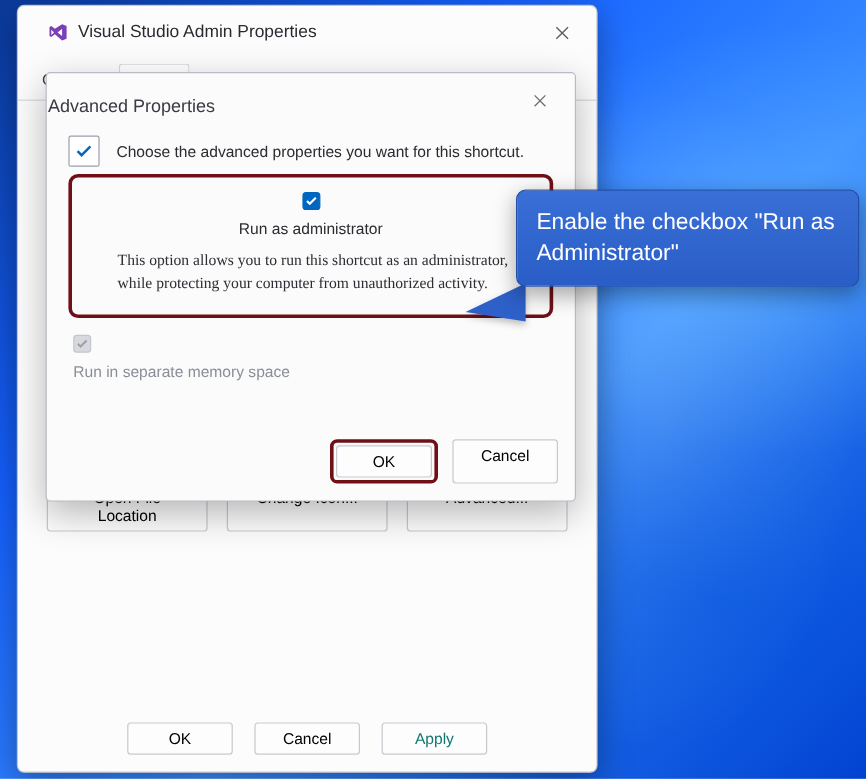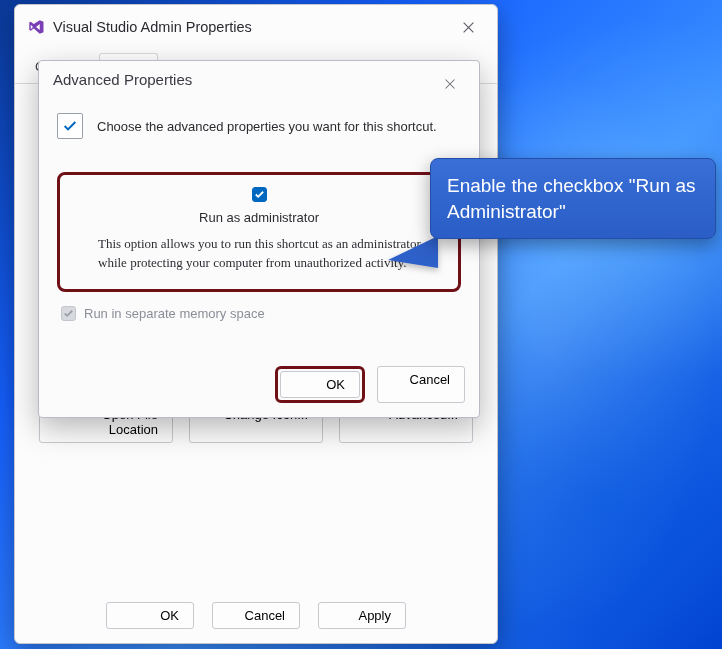--- a/index.html
+++ b/index.html
@@ -27,21 +27,21 @@
       width: 484px;
       height: 640px;
       background: #fcfcfd;
       border: 1px solid #c4c6cc;
       border-radius: 6px;
       box-shadow: 0 8px 28px rgba(0,0,0,0.35);
     }
     .parent-titlebar {
       display: flex;
       align-items: center;
-      padding: 8px 12px 6px 12px;
+      padding: 8px 12px 6px 24px;
       gap: 8px;
     }
     .vs-icon {
       width: 18px;
       height: 18px;
       display: inline-block;
     }
     .parent-title {
       flex: 1;
       font-size: 14.5px;
@@ -82,25 +82,25 @@
       justify-content: center;
       gap: 18px;
     }
     .btn {
       min-width: 88px;
       padding: 5px 14px;
       background: #fdfdfe;
       border: 1px solid #c7c9cf;
       border-radius: 3px;
       font-size: 13px;
-      text-align: right;
+      text-align: center;
       cursor: pointer;
     }
     .btn.disabled {
-      color: #000000;
+      color: #0f766e;
       cursor: default;
     }
     .btn-row-secondary {
       position: absolute;
       left: 0; right: 0;
       bottom: 200px;
       display: flex;
       justify-content: center;
       gap: 16px;
       padding: 0 24px;
@@ -115,22 +115,22 @@
       width: 442px;
       height: 358px;
       background: #fbfbfc;
       border: 1px solid #b9bcc4;
       border-radius: 4px;
       box-shadow: 0 10px 30px rgba(0,0,0,0.28);
       padding: 0;
     }
     .adv-titlebar {
       display: flex;
-      align-items: flex-start;
-      padding: 10px 14px 6px 14px;
+      align-items: flex-end;
+      padding: 10px 14px 6px 1px;
     }
     .adv-title {
       flex: 1;
       font-size: 15px;
       color: #3a3a42;
     }
     .adv-close {
       width: 30px;
       height: 26px;
       display: flex;
@@ -142,21 +142,21 @@
     }
     .adv-body {
       padding: 10px 18px 0 18px;
       font-size: 13px;
       color: #2b2b30;
     }
     .info-row {
       display: flex;
       align-items: center;
       gap: 14px;
-      margin-bottom: 33px;
+      margin-bottom: 6px;
     }
     .check-square {
       width: 26px;
       height: 26px;
       border: 1px solid #9aa0aa;
       border-radius: 2px;
       display: flex;
       align-items: center;
       justify-content: center;
       color: #0067c0;
@@ -202,20 +202,21 @@
       padding-left: 24px;
       padding-right: 8px;
       font-family: Liberation Serif, serif;
     }
     .sep-row {
       display: flex;
       align-items: flex-start;
       gap: 8px;
       color: #8a8e97;
       padding-left: 4px;
+      flex-direction: column;
     }
     .adv-footer {
       position: absolute;
       right: 14px;
       bottom: 14px;
       display: flex;
       gap: 12px;
     }
     .ok-highlight {
       border: 3px solid #6f1017;

